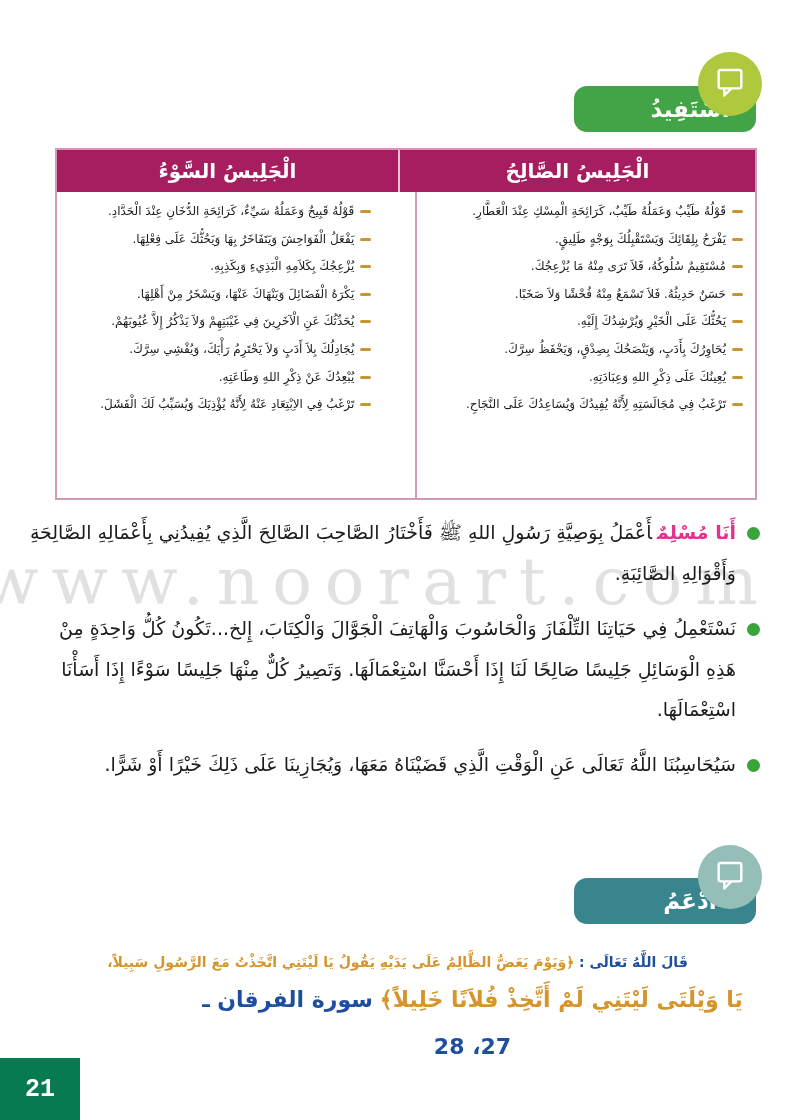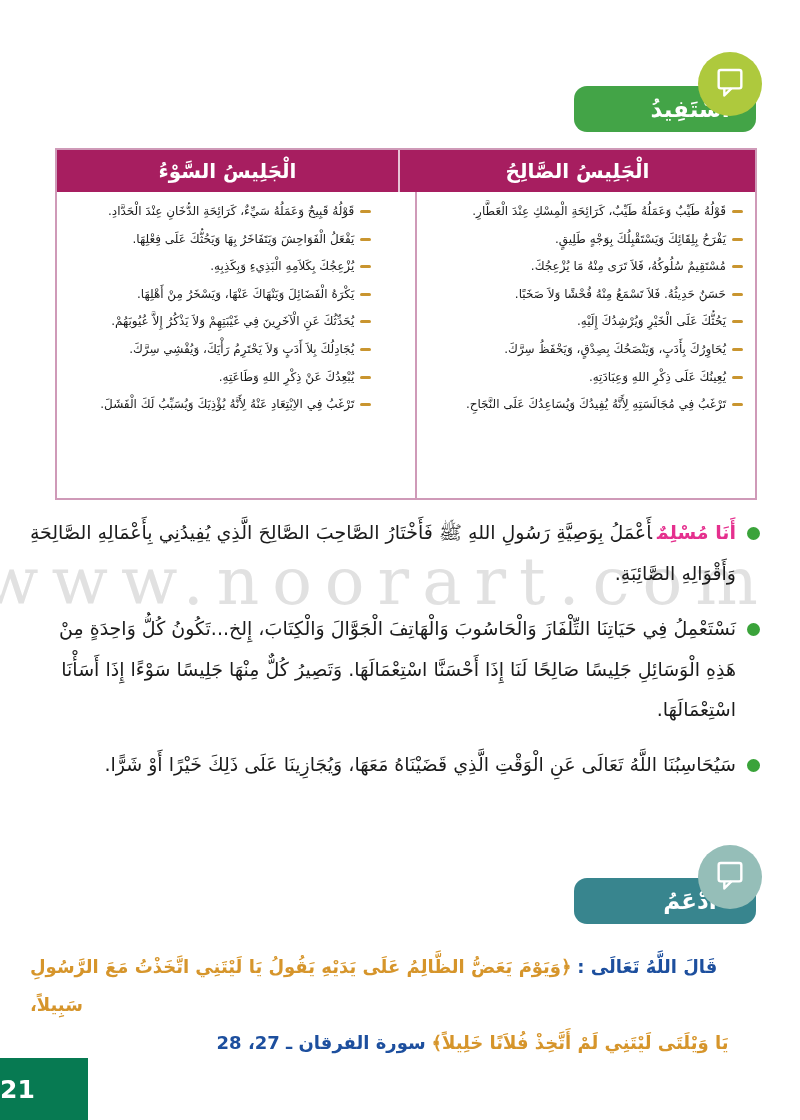--- a/index.html
+++ b/index.html
@@ -67,30 +67,30 @@
   .dot{
     flex:0 0 13px;width:13px;height:13px;border-radius:50%;
     background:#3aa33a;margin-top:15px;margin-left:11px;
   }
   .btext{
     font-size:19px;line-height:2.15;color:#1b1b1b;
   }
   .hl{color:#e5308e;font-weight:bold;margin-left:5px;}
   
   .quote{position:absolute;top:948px;right:35px;left:30px;z-index:2;}
-  .qline1{font-size:18px;line-height:2.1;text-align:left;}
-  .qline2{font-size:18px;line-height:2.1;text-align:center;padding-left:150px;}
+  .qline1{font-size:14px;line-height:2.1;text-align:center;}
+  .qline2{font-size:22px;line-height:2.1;text-align:center;padding-left:150px;}
   .qblue{color:#1d4f9e;font-weight:bold;}
   .qorange{color:#d6952b;font-weight:bold;}
   
   .pagenum{
-    position:absolute;left:0;bottom:0;width:88px;height:62px;
+    position:absolute;left:0;bottom:0;width:80px;height:62px;
     background:#077a52;color:#fff;font-size:25px;font-weight:bold;
-    display:flex;align-items:center;
-    direction:ltr;z-index:3;
+    display:flex;align-items:center;justify-content:center;
+    direction:ltr;z-index:3;font-family:Liberation Mono, monospace;
   }
 </style>
 </head>
 <body>
 
 <div class="page">
 
   <div class="watermark">www.noorart.com</div>
 
   <div class="badge-pill pill-green">

